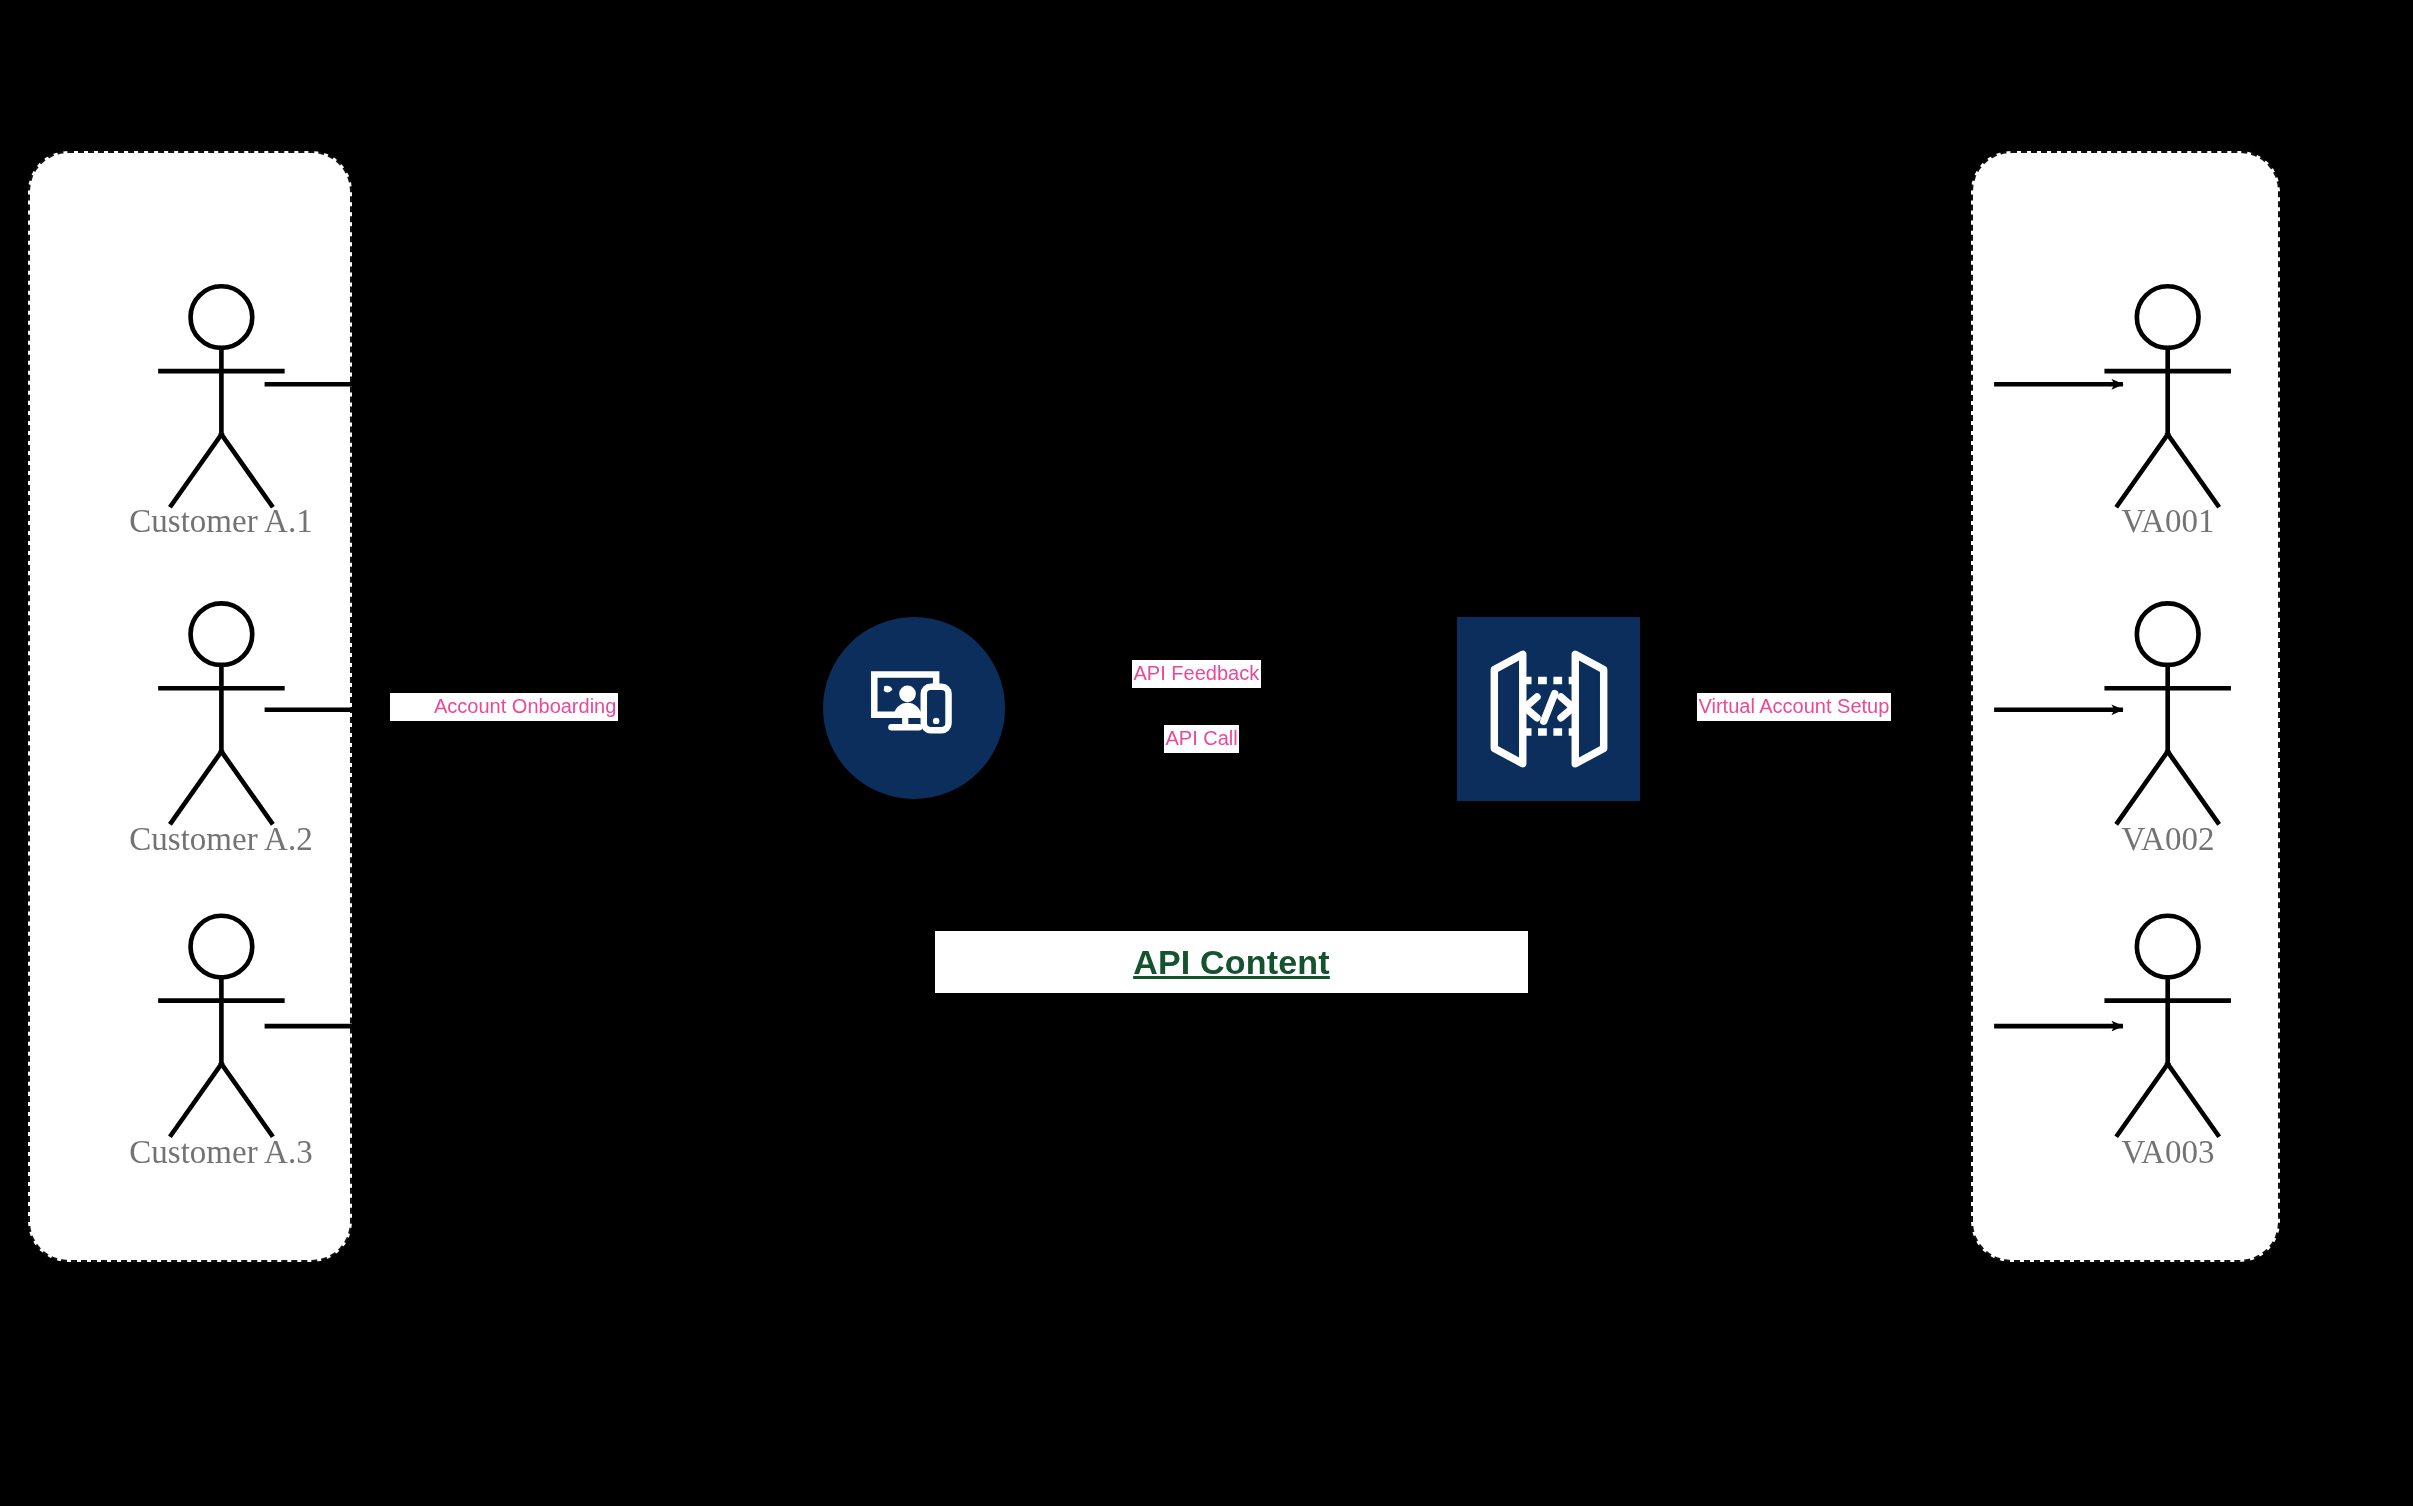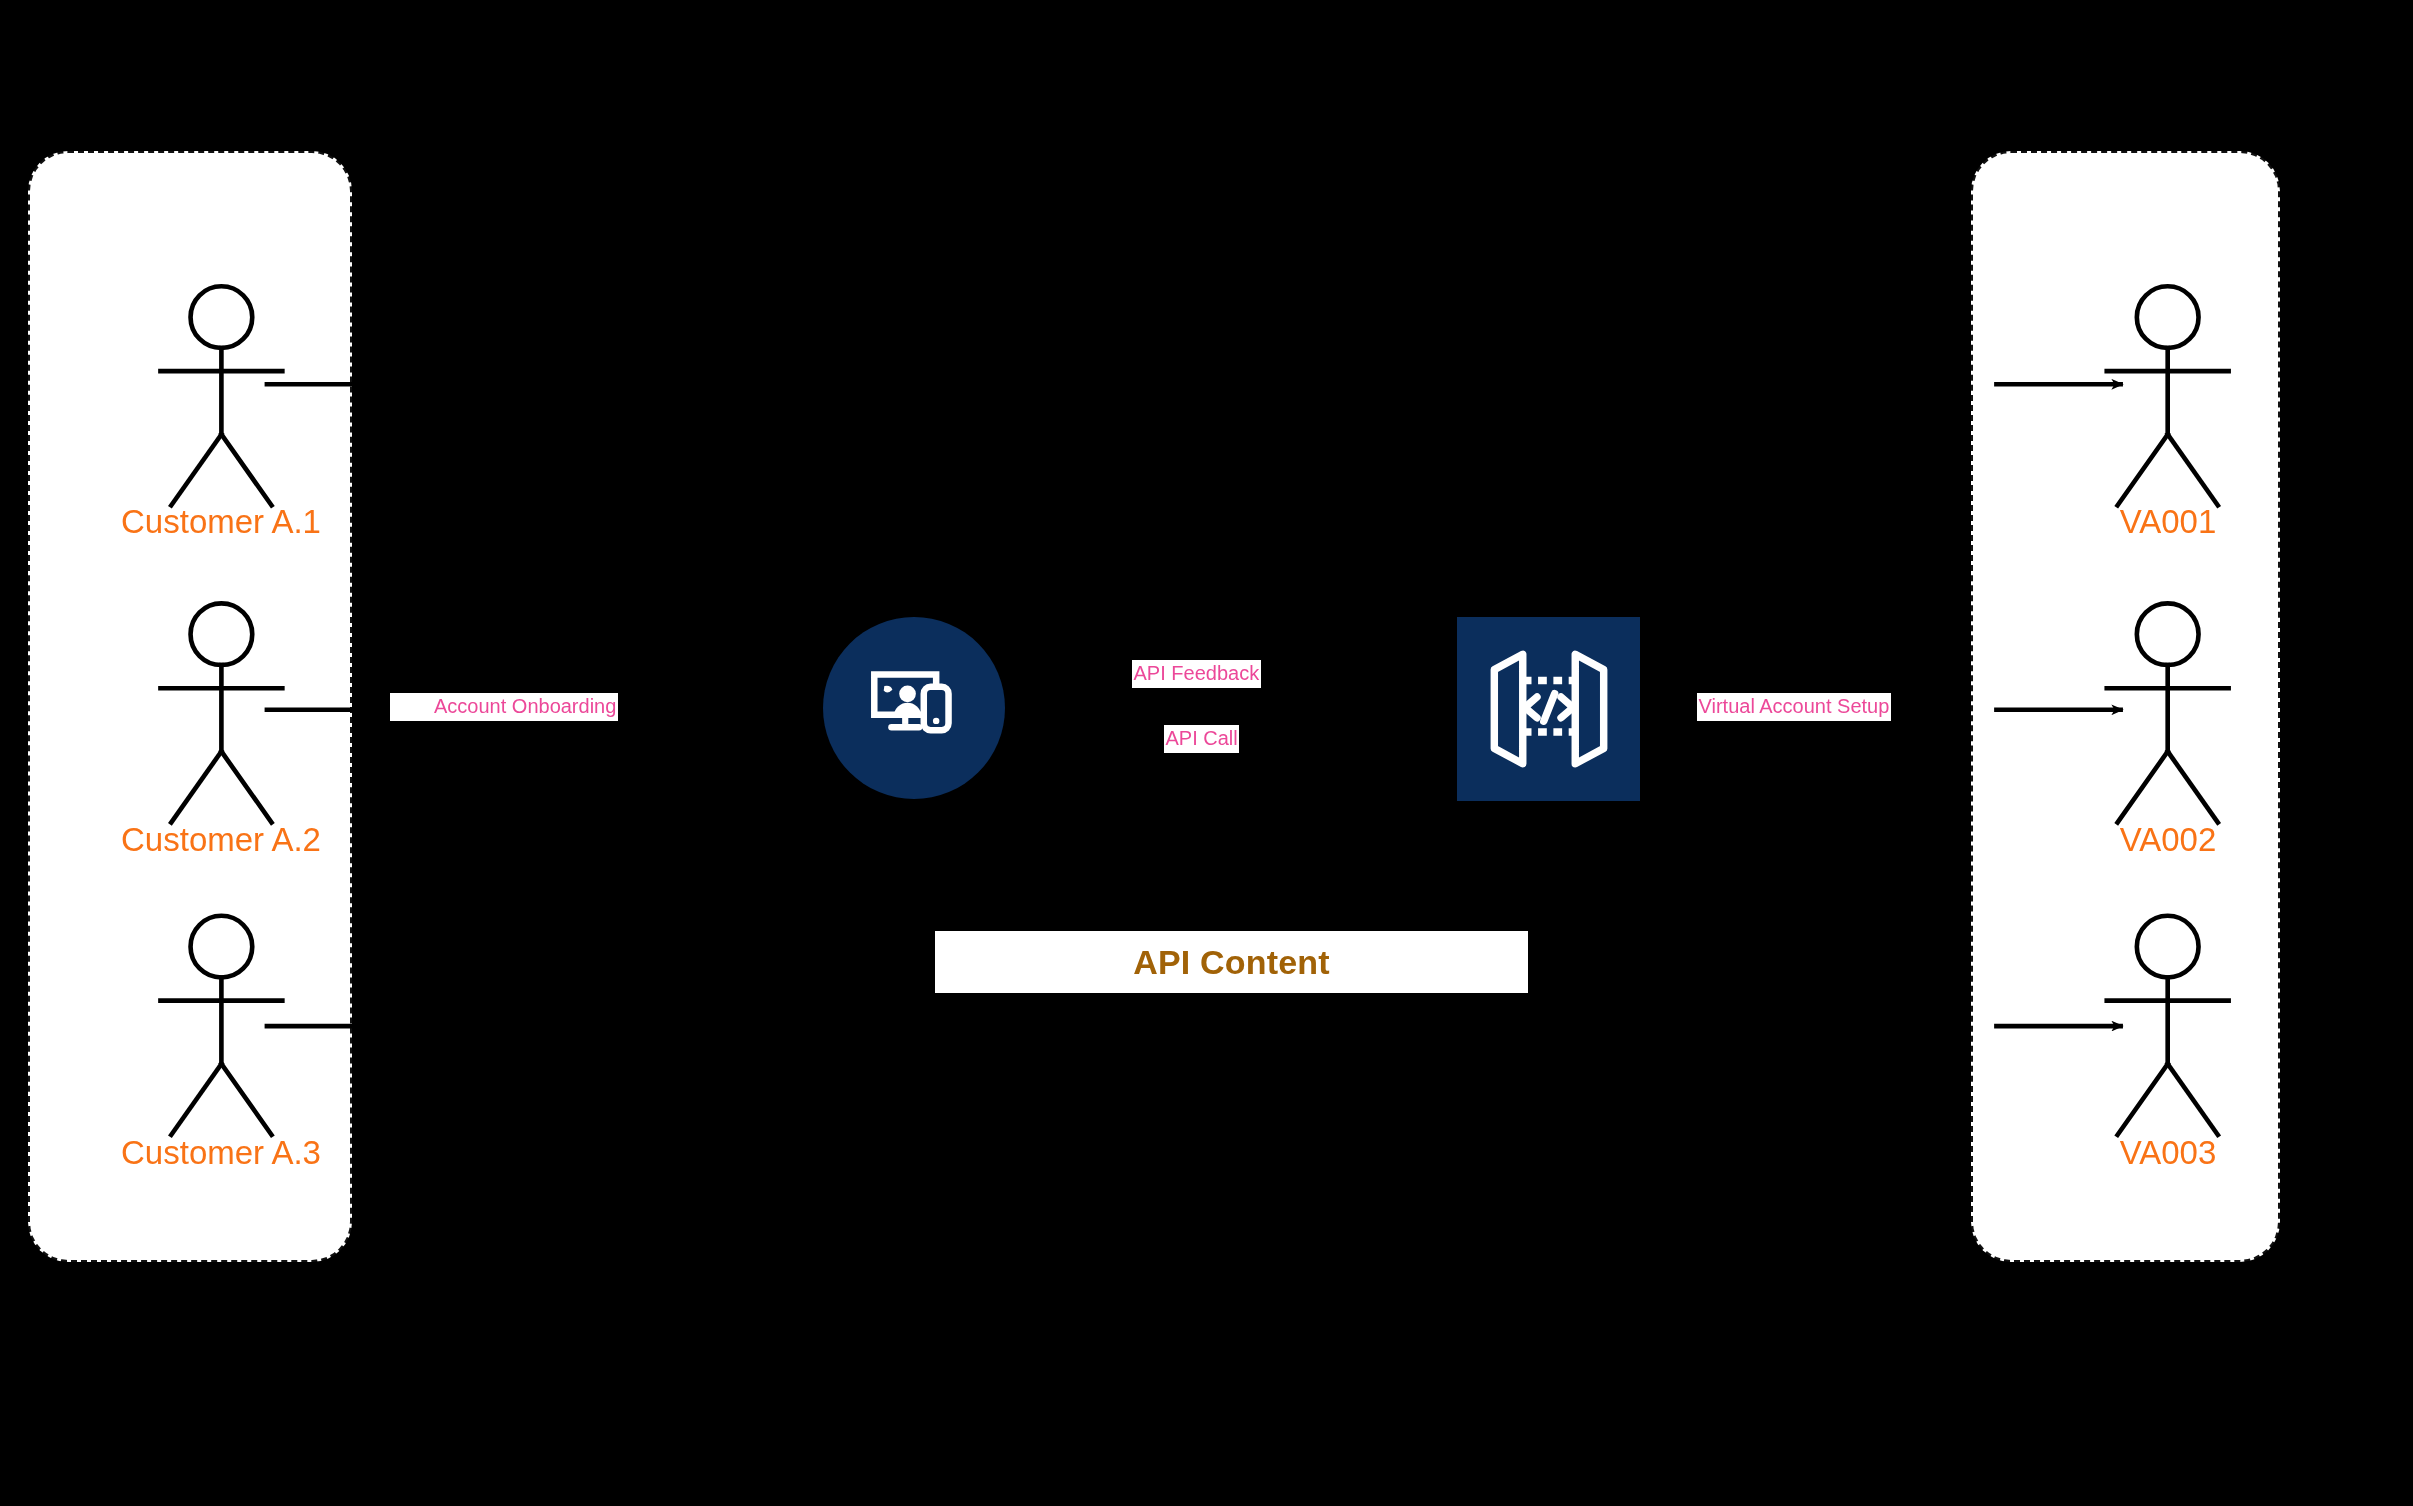--- a/index.html
+++ b/index.html
@@ -33,26 +33,27 @@
   #vector-layer {
     position: absolute;
     left: 0; top: 0;
     width: 2413px;
     height: 1506px;
     pointer-events: none;
   }
   
   .actor-label {
     position: absolute;
-    color: #f97316;
+    color: #737373;
     font-size: 33px;
     line-height: 1;
     white-space: nowrap;
     text-align: center;
     transform: translateX(-50%);
+    font-family: Liberation Serif, serif;
   }
   
   .edge-label {
     position: absolute;
     background: #ffffff;
     color: #ec4899;
     font-size: 20px;
     line-height: 1.12;
     white-space: nowrap;
     padding: 2.3px 1.5px 3.1px 1.5px;
@@ -63,24 +64,25 @@
     left: 935px;
     top: 931px;
     width: 593px;
     height: 62px;
     background: #ffffff;
     display: flex;
     align-items: center;
     justify-content: center;
   }
   #api-content-bar .bar-text {
-    color: #a16207;
+    color: #14532d;
     font-size: 34px;
     font-weight: bold;
     letter-spacing: 0.2px;
+    text-decoration: underline;
   }
   
   .icon-badge {
     position: absolute;
     display: flex;
     align-items: center;
     justify-content: center;
   }
   #digital-channel-badge {
     left: 823px;

